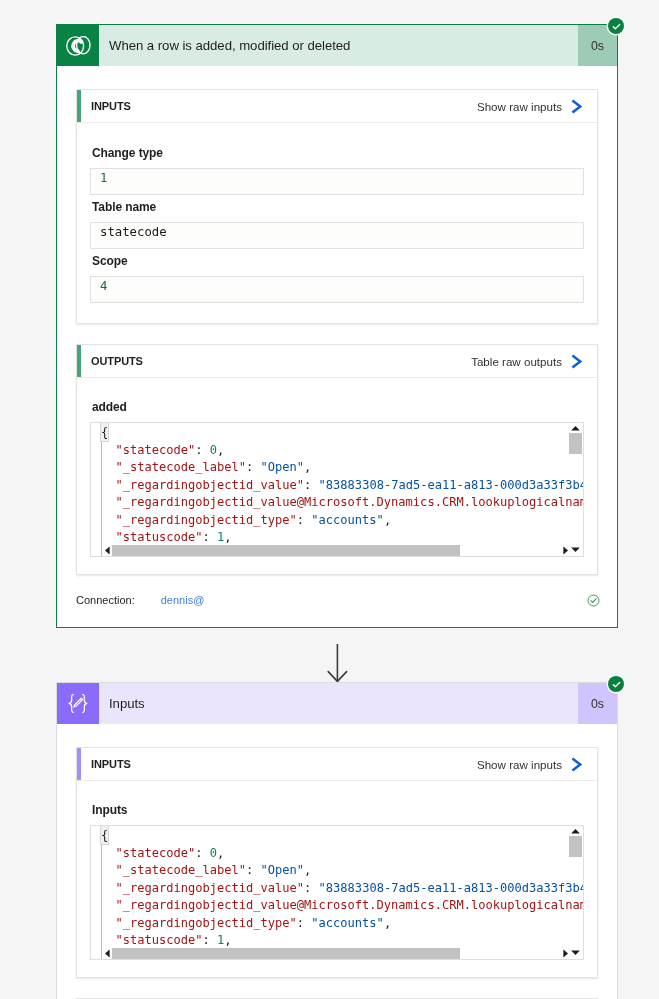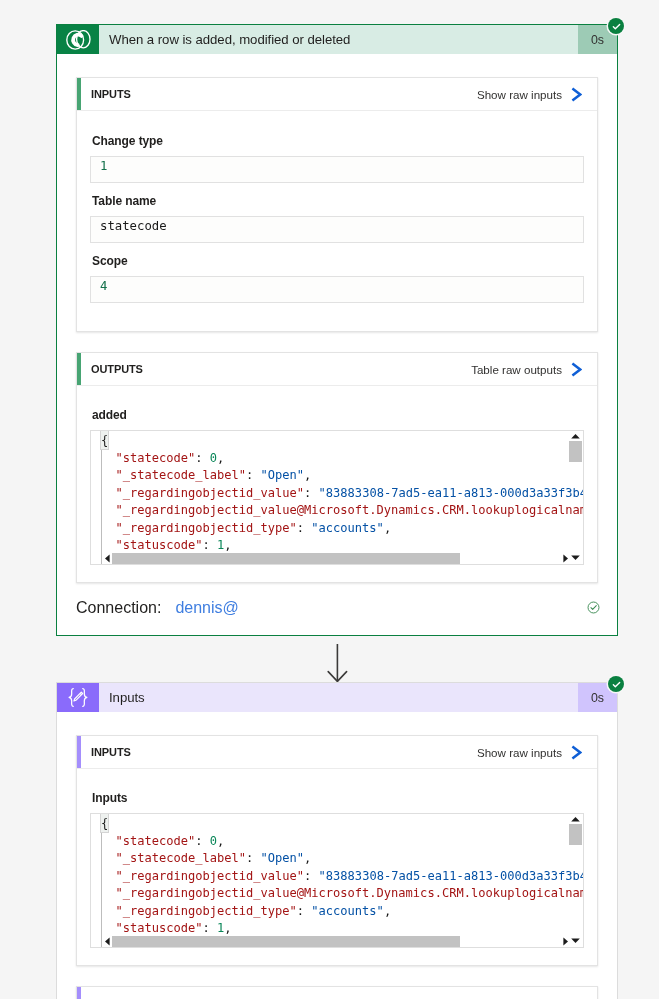--- a/index.html
+++ b/index.html
@@ -16,21 +16,21 @@
   
   .card {
     position: absolute;
     left: 56px; width: 562px;
     background: #ffffff;
     border: 1px solid #0a8040;
     border-top: none;
   }
   .card-header {
     display: flex; align-items: stretch;
-    height: 30px;
+    height: 42px;
     position: relative;
   }
   .card-icon {
     width: 42px; flex: 0 0 42px;
     display: flex; align-items: center; justify-content: center;
     margin-right: 2px;
   }
   .card-title {
     flex: 1 1 auto;
     display: flex; align-items: center;
@@ -82,22 +82,22 @@
   }
   .raw-link {
     display: flex; align-items: center; gap: 9px;
     font-size: 11.6px; color: #323130;
   }
   .chev { display: block; }
   .panel-content { padding: 23px 13px 16px 13px; }
   .panel-content.code { padding: 21px 13px 17px 13px; }
 
   
-  .field { margin-bottom: 11px; }
-  .field:last-child { margin-bottom: 12px; }
+  .field { margin-bottom: 5px; }
+  .field:last-child { margin-bottom: 4px; }
   .field-label {
     font-size: 12px; font-weight: bold; color: #201f1e;
     height: 17px; line-height: 14px;
     margin-bottom: 5px; letter-spacing: -0.1px;
     padding-left: 2px;
   }
   .field-box {
     height: 27px; border: 1px solid #e1e1e1;
     background: #fdfdfc;
     display: flex; align-items: center;
@@ -164,23 +164,23 @@
   .sb-thumb-h {
     position: absolute; left: 8px; top: 0; width: 348px; height: 11px;
     background: #c2c2c2;
   }
 
   
   .conn-row {
     display: flex; align-items: center;
     height: 48px;
     padding: 0 19px 6px 19px;
-    font-size: 16px; color: #201f1e;
-  }
-  .conn-name { color: #3f7ee0; margin-left: 14px; }
+    font-size: 11px; color: #201f1e;
+  }
+  .conn-name { color: #3f7ee0; margin-left: 26px; }
   .conn-status { margin-left: auto; margin-right: -2px; position: relative; top: 1px; display: block; }
 
   
   .connector { position: absolute; left: 0; width: 659px; }
 </style>
 </head>
 <body>
 
 <div id="stage">
 

